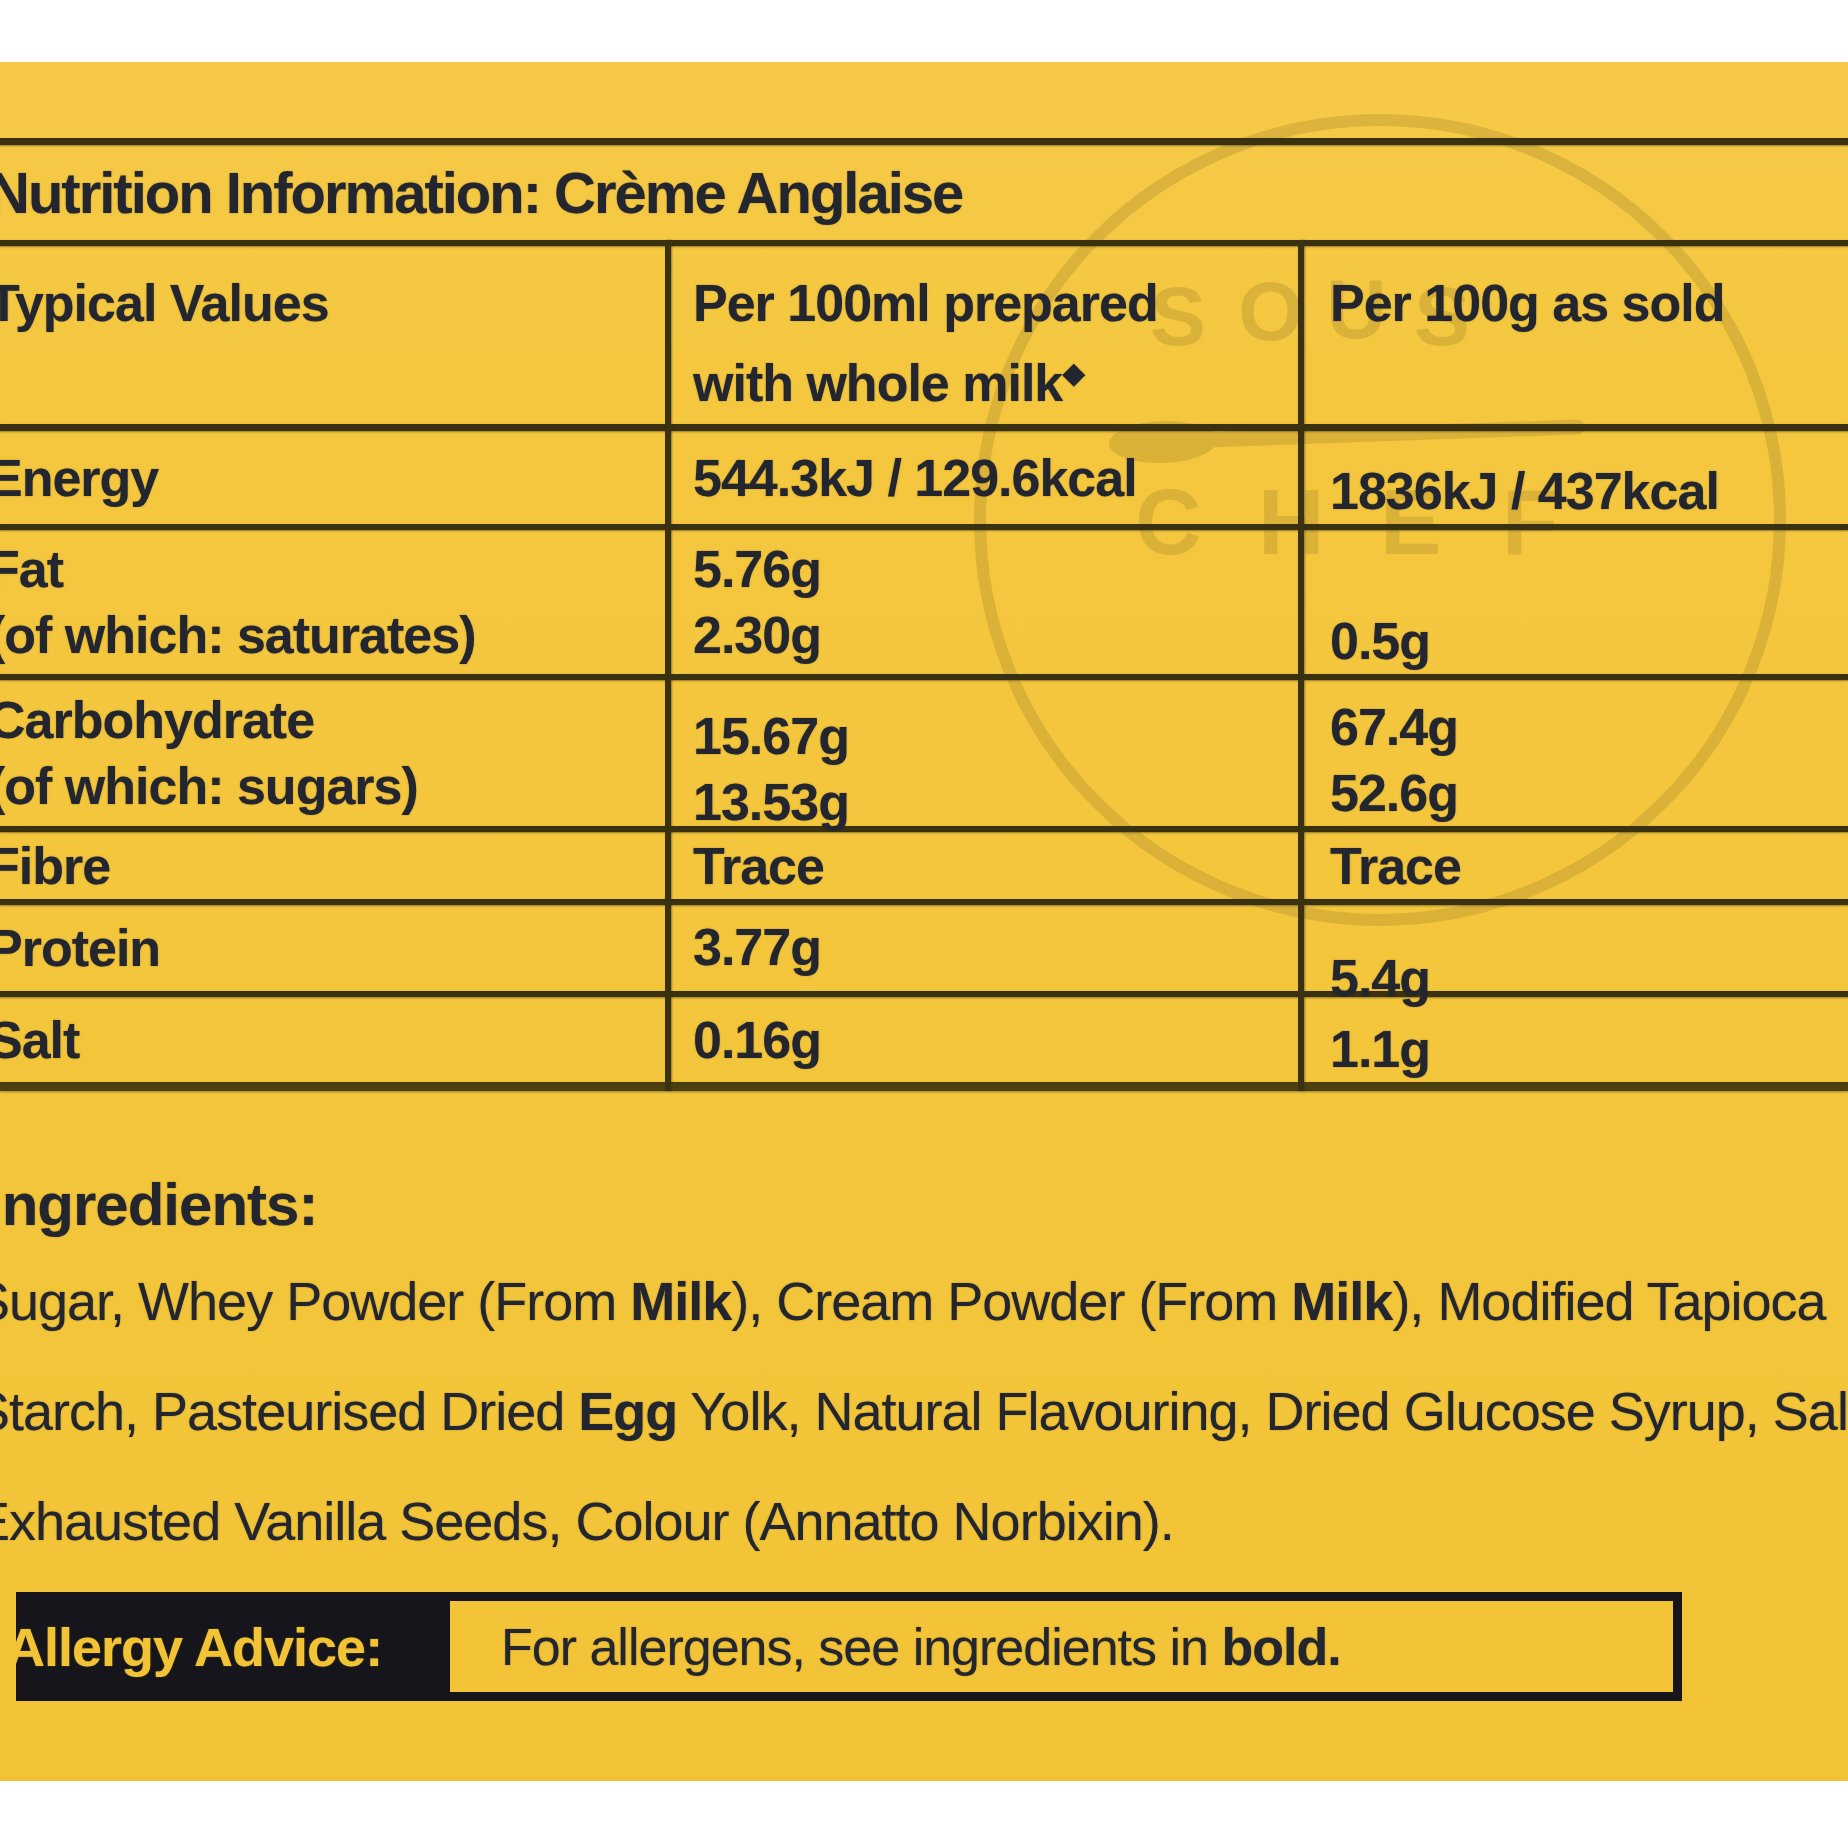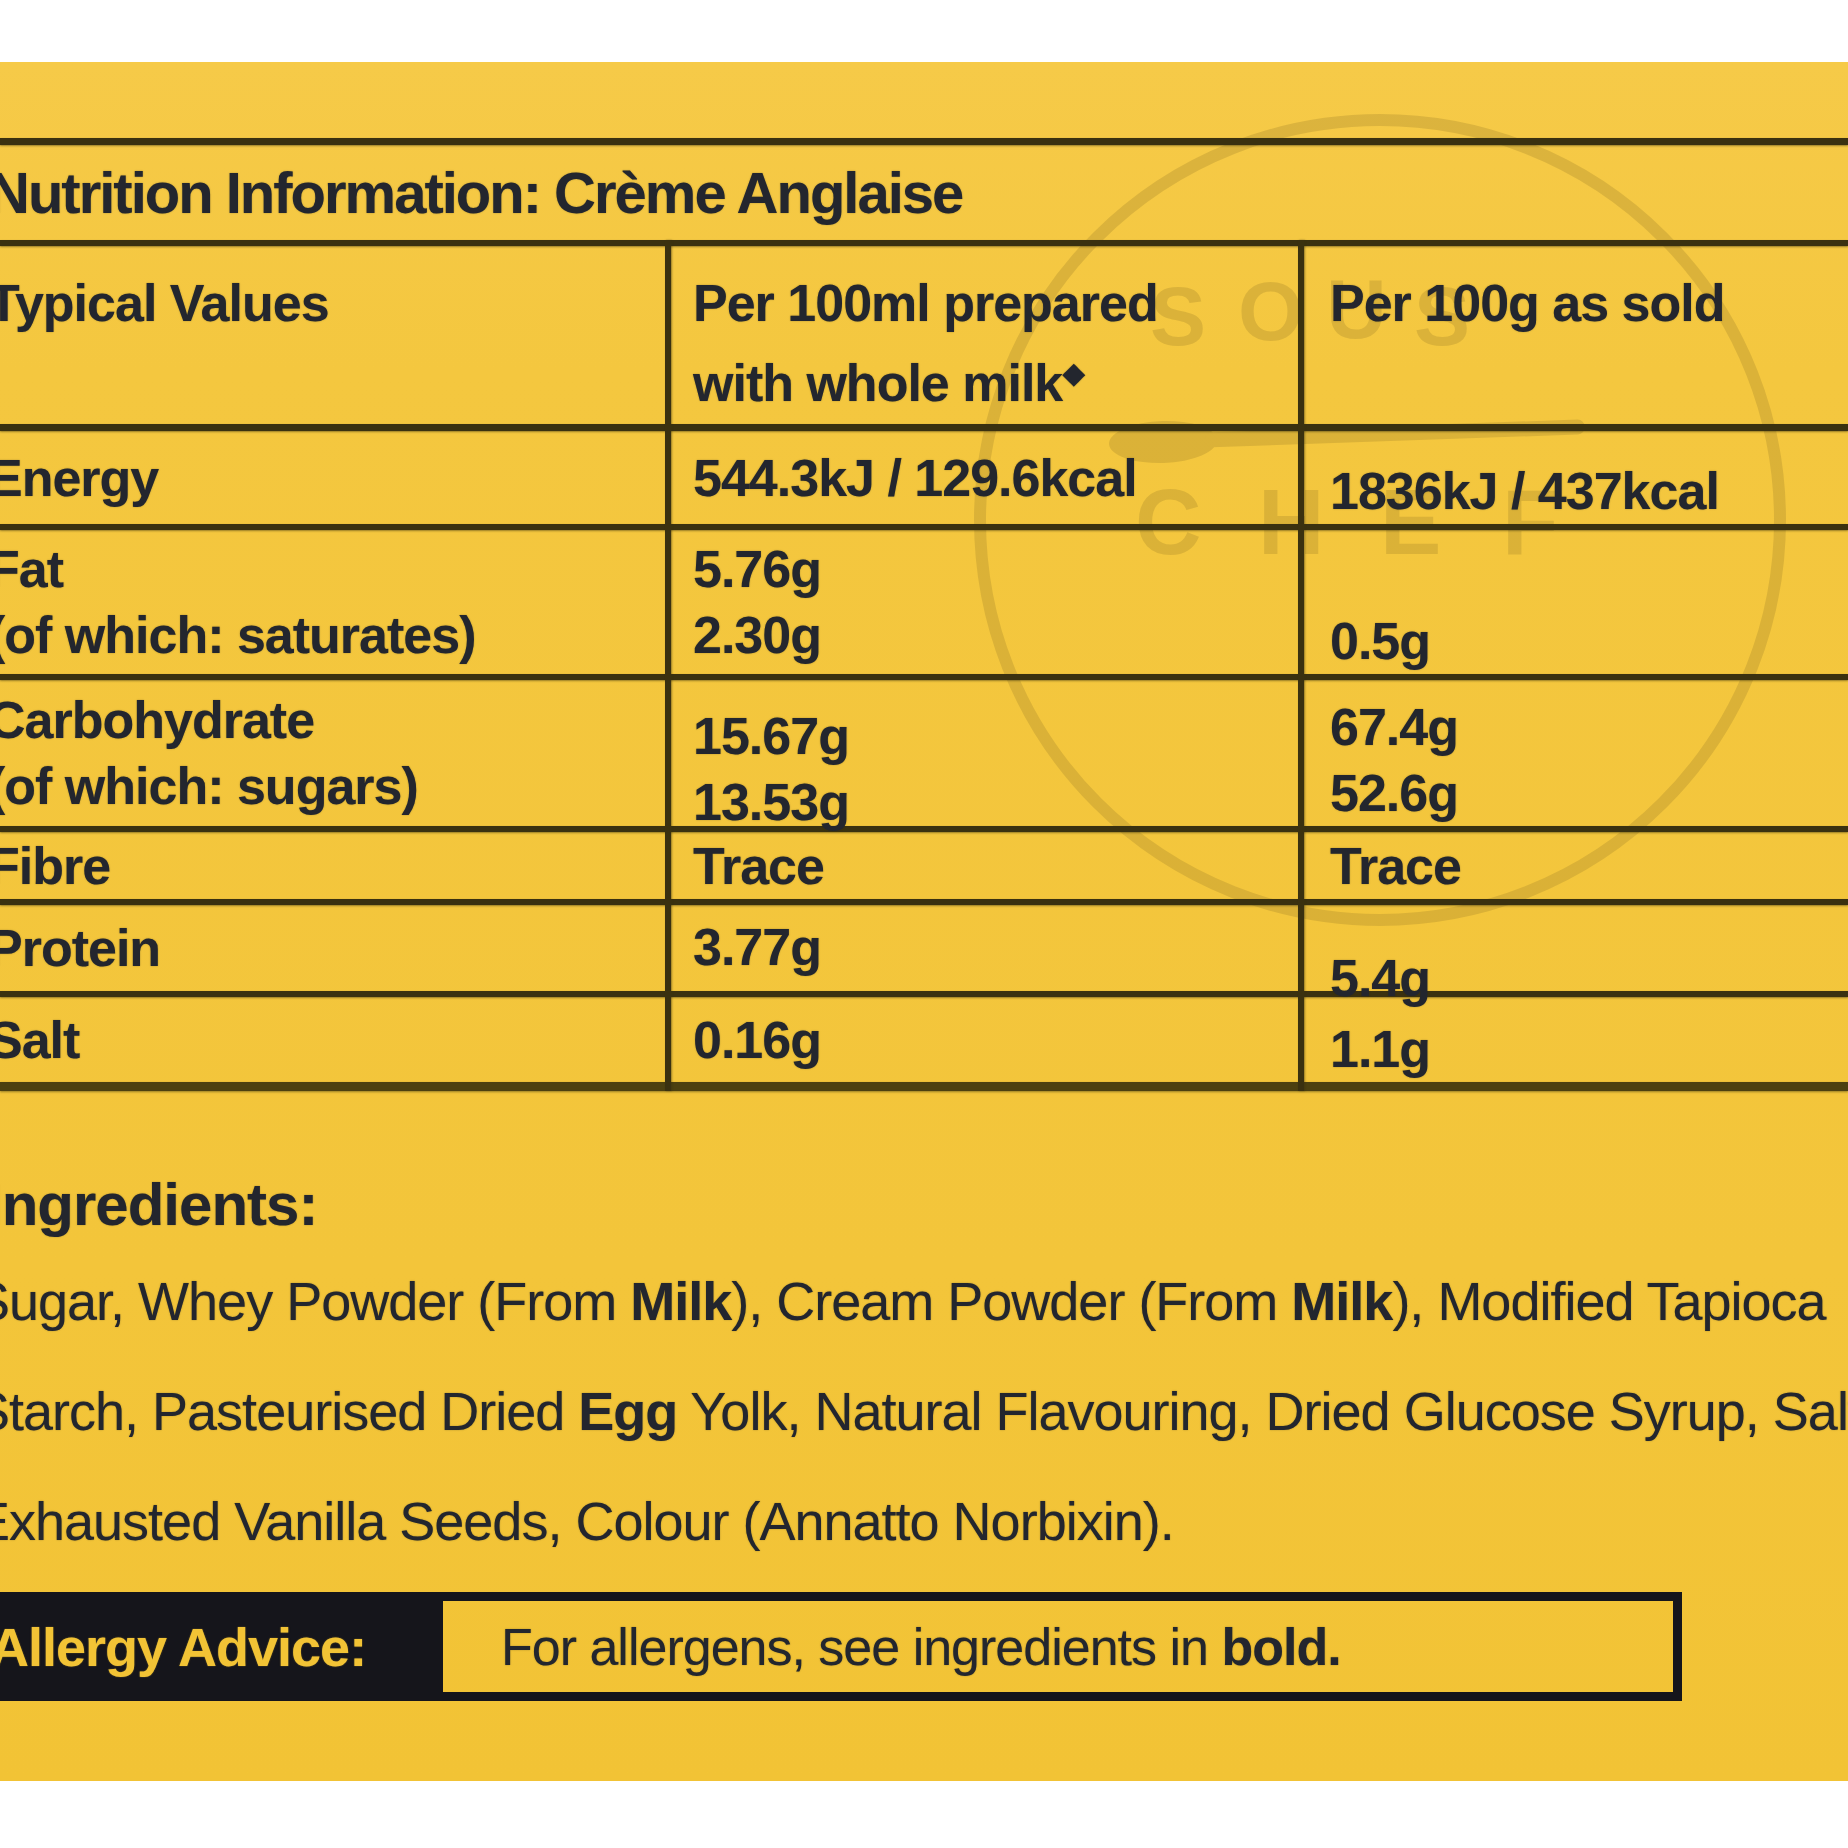--- a/index.html
+++ b/index.html
@@ -17,21 +17,21 @@
         font-size:52px;font-weight:700;letter-spacing:-1px;line-height:66px;white-space:nowrap;}
   .cell.top{justify-content:flex-start;padding-top:22px;line-height:70px;}
   .c1{left:-12px;width:660px;}
   .c2{left:693px;width:590px;}
   .c3{left:1330px;width:510px;justify-content:flex-end;}
   sup.mark{font-size:30px;vertical-align:super;letter-spacing:0;}
   .ing-head{position:absolute;left:-14px;top:1108px;font-size:60px;font-weight:700;letter-spacing:-1px;white-space:nowrap;}
   .ing-line{position:absolute;left:-26px;font-size:54px;font-weight:400;letter-spacing:-1px;white-space:nowrap;}
   .ing-line b{font-weight:700;}
   .allergy-bar{position:absolute;left:0;top:1530px;height:109px;width:1848px;}
-  .allergy-black{position:absolute;left:0;top:0;width:434px;height:109px;background:#15151b;
+  .allergy-black{position:absolute;left:16px;top:0;width:434px;height:109px;background:#15151b;
                  display:flex;align-items:center;overflow:hidden;}
   .allergy-black span{color:#f2c335;font-size:54px;font-weight:700;letter-spacing:-1px;white-space:nowrap;
                       margin-left:-10px;text-shadow:0 0 1.5px rgba(242,195,53,.5);}
   .allergy-box{position:absolute;left:434px;top:0;width:1248px;height:109px;background:transparent;
                border:9px solid #15151b;box-sizing:border-box;display:flex;align-items:center;}
   .allergy-box .sentence{margin-left:58px;font-size:52px;font-weight:400;letter-spacing:-1px;white-space:nowrap;}
   .allergy-box .sentence b{font-weight:700;margin-top:33px;}
   .watermark{position:absolute;left:0;top:0;pointer-events:none;}
 </style>
 </head>

